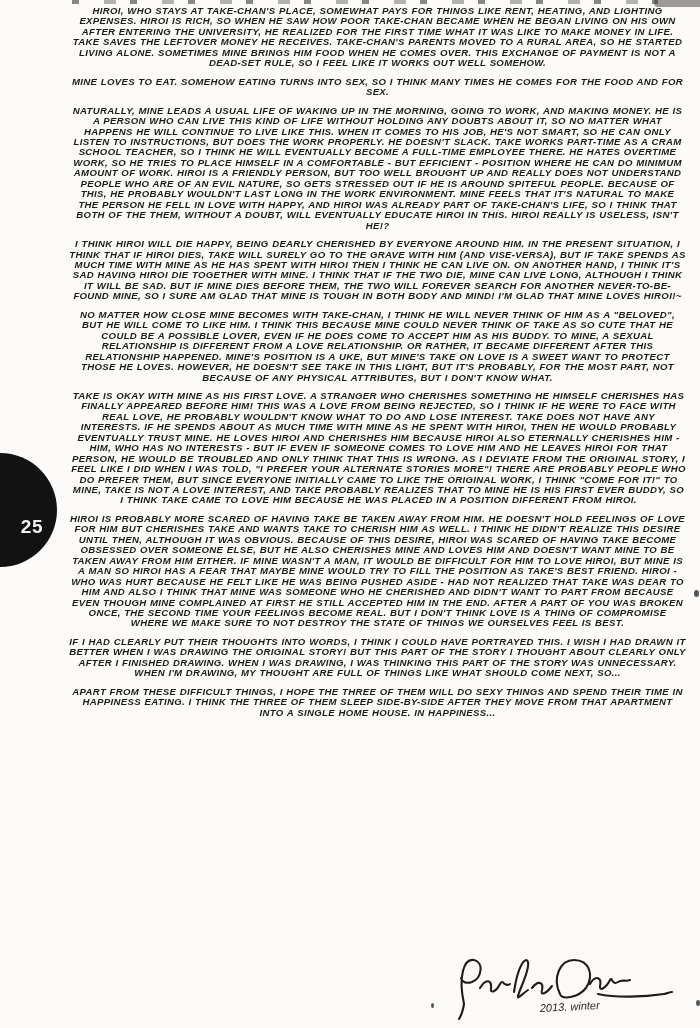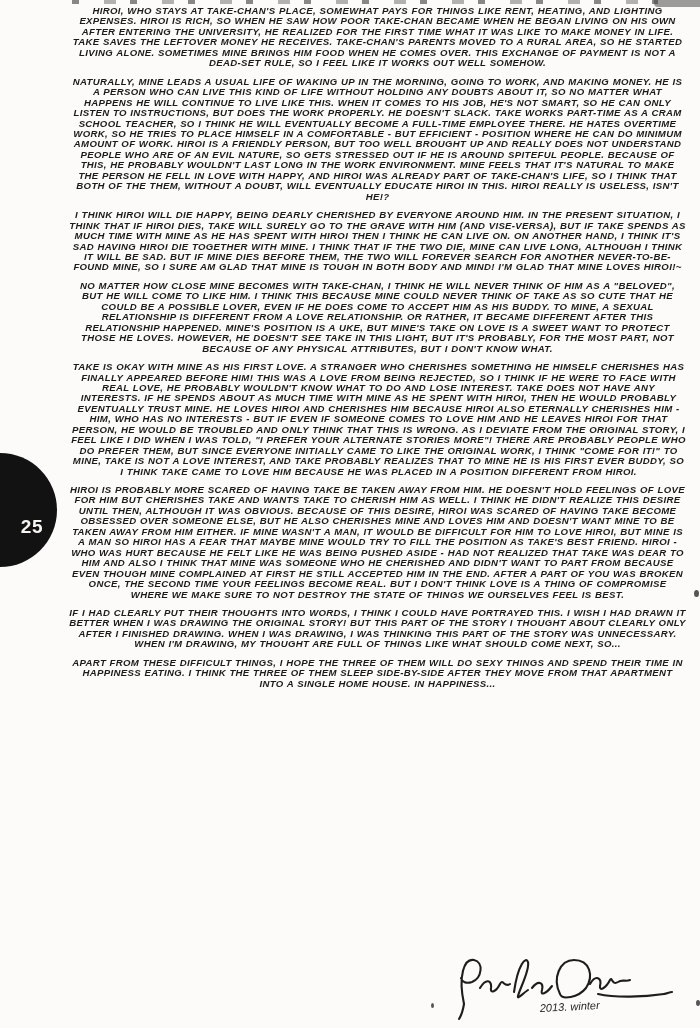--- a/index.html
+++ b/index.html
@@ -107,20 +107,21 @@
   <div class="speck s1"></div>
   <div class="speck s2"></div>
   <div class="speck s3"></div>
 
   <div class="page-circle">
     <span class="num">25</span>
   </div>
 
   <div class="afterword">
     <p>HIROI, WHO STAYS AT TAKE-CHAN'S PLACE, SOMEWHAT PAYS FOR THINGS LIKE RENT, HEATING, AND LIGHTING EXPENSES. HIROI IS RICH, SO WHEN HE SAW HOW POOR TAKE-CHAN BECAME WHEN HE BEGAN LIVING ON HIS OWN AFTER ENTERING THE UNIVERSITY, HE REALIZED FOR THE FIRST TIME WHAT IT WAS LIKE TO MAKE MONEY IN LIFE. TAKE SAVES THE LEFTOVER MONEY HE RECEIVES. TAKE-CHAN'S PARENTS MOVED TO A RURAL AREA, SO HE STARTED LIVING ALONE. SOMETIMES MINE BRINGS HIM FOOD WHEN HE COMES OVER. THIS EXCHANGE OF PAYMENT IS NOT A DEAD-SET RULE, SO I FEEL LIKE IT WORKS OUT WELL SOMEHOW.</p>
+    <p>MINE LOVES TO EAT. SOMEHOW EATING TURNS INTO SEX, SO I THINK MANY TIMES HE COMES FOR THE FOOD AND FOR SEX.</p>
     <p>NATURALLY, MINE LEADS A USUAL LIFE OF WAKING UP IN THE MORNING, GOING TO WORK, AND MAKING MONEY. HE IS A PERSON WHO CAN LIVE THIS KIND OF LIFE WITHOUT HOLDING ANY DOUBTS ABOUT IT, SO NO MATTER WHAT HAPPENS HE WILL CONTINUE TO LIVE LIKE THIS. WHEN IT COMES TO HIS JOB, HE'S NOT SMART, SO HE CAN ONLY LISTEN TO INSTRUCTIONS, BUT DOES THE WORK PROPERLY. HE DOESN'T SLACK. TAKE WORKS PART-TIME AS A CRAM SCHOOL TEACHER, SO I THINK HE WILL EVENTUALLY BECOME A FULL-TIME EMPLOYEE THERE. HE HATES OVERTIME WORK, SO HE TRIES TO PLACE HIMSELF IN A COMFORTABLE - BUT EFFICIENT - POSITION WHERE HE CAN DO MINIMUM AMOUNT OF WORK. HIROI IS A FRIENDLY PERSON, BUT TOO WELL BROUGHT UP AND REALLY DOES NOT UNDERSTAND PEOPLE WHO ARE OF AN EVIL NATURE, SO GETS STRESSED OUT IF HE IS AROUND SPITEFUL PEOPLE. BECAUSE OF THIS, HE PROBABLY WOULDN'T LAST LONG IN THE WORK ENVIRONMENT. MINE FEELS THAT IT'S NATURAL TO MAKE THE PERSON HE FELL IN LOVE WITH HAPPY, AND HIROI WAS ALREADY PART OF TAKE-CHAN'S LIFE, SO I THINK THAT BOTH OF THE THEM, WITHOUT A DOUBT, WILL EVENTUALLY EDUCATE HIROI IN THIS. HIROI REALLY IS USELESS, ISN'T HE!?</p>
     <p>I THINK HIROI WILL DIE HAPPY, BEING DEARLY CHERISHED BY EVERYONE AROUND HIM. IN THE PRESENT SITUATION, I THINK THAT IF HIROI DIES, TAKE WILL SURELY GO TO THE GRAVE WITH HIM (AND VISE-VERSA), BUT IF TAKE SPENDS AS MUCH TIME WITH MINE AS HE HAS SPENT WITH HIROI THEN I THINK HE CAN LIVE ON. ON ANOTHER HAND, I THINK IT'S SAD HAVING HIROI DIE TOGETHER WITH MINE. I THINK THAT IF THE TWO DIE, MINE CAN LIVE LONG, ALTHOUGH I THINK IT WILL BE SAD. BUT IF MINE DIES BEFORE THEM, THE TWO WILL FOREVER SEARCH FOR ANOTHER NEVER-TO-BE-FOUND MINE, SO I SURE AM GLAD THAT MINE IS TOUGH IN BOTH BODY AND MIND! I'M GLAD THAT MINE LOVES HIROI!~</p>
     <p>NO MATTER HOW CLOSE MINE BECOMES WITH TAKE-CHAN, I THINK HE WILL NEVER THINK OF HIM AS A "BELOVED", BUT HE WILL COME TO LIKE HIM. I THINK THIS BECAUSE MINE COULD NEVER THINK OF TAKE AS SO CUTE THAT HE COULD BE A POSSIBLE LOVER, EVEN IF HE DOES COME TO ACCEPT HIM AS HIS BUDDY. TO MINE, A SEXUAL RELATIONSHIP IS DIFFERENT FROM A LOVE RELATIONSHIP. OR RATHER, IT BECAME DIFFERENT AFTER THIS RELATIONSHIP HAPPENED. MINE'S POSITION IS A UKE, BUT MINE'S TAKE ON LOVE IS A SWEET WANT TO PROTECT THOSE HE LOVES. HOWEVER, HE DOESN'T SEE TAKE IN THIS LIGHT, BUT IT'S PROBABLY, FOR THE MOST PART, NOT BECAUSE OF ANY PHYSICAL ATTRIBUTES, BUT I DON'T KNOW WHAT.</p>
     <p class="indent-safe">TAKE IS OKAY WITH MINE AS HIS FIRST LOVE. A STRANGER WHO CHERISHES SOMETHING HE HIMSELF CHERISHES HAS FINALLY APPEARED BEFORE HIM! THIS WAS A LOVE FROM BEING REJECTED, SO I THINK IF HE WERE TO FACE WITH REAL LOVE, HE PROBABLY WOULDN'T KNOW WHAT TO DO AND LOSE INTEREST. TAKE DOES NOT HAVE ANY INTERESTS. IF HE SPENDS ABOUT AS MUCH TIME WITH MINE AS HE SPENT WITH HIROI, THEN HE WOULD PROBABLY EVENTUALLY TRUST MINE. HE LOVES HIROI AND CHERISHES HIM BECAUSE HIROI ALSO ETERNALLY CHERISHES HIM - HIM, WHO HAS NO INTERESTS - BUT IF EVEN IF SOMEONE COMES TO LOVE HIM AND HE LEAVES HIROI FOR THAT PERSON, HE WOULD BE TROUBLED AND ONLY THINK THAT THIS IS WRONG. AS I DEVIATE FROM THE ORIGINAL STORY, I FEEL LIKE I DID WHEN I WAS TOLD, "I PREFER YOUR ALTERNATE STORIES MORE"! THERE ARE PROBABLY PEOPLE WHO DO PREFER THEM, BUT SINCE EVERYONE INITIALLY CAME TO LIKE THE ORIGINAL WORK, I THINK "COME FOR IT!" TO MINE, TAKE IS NOT A LOVE INTEREST, AND TAKE PROBABLY REALIZES THAT TO MINE HE IS HIS FIRST EVER BUDDY, SO I THINK TAKE CAME TO LOVE HIM BECAUSE HE WAS PLACED IN A POSITION DIFFERENT FROM HIROI.</p>
     <p>HIROI IS PROBABLY MORE SCARED OF HAVING TAKE BE TAKEN AWAY FROM HIM. HE DOESN'T HOLD FEELINGS OF LOVE FOR HIM BUT CHERISHES TAKE AND WANTS TAKE TO CHERISH HIM AS WELL. I THINK HE DIDN'T REALIZE THIS DESIRE UNTIL THEN, ALTHOUGH IT WAS OBVIOUS. BECAUSE OF THIS DESIRE, HIROI WAS SCARED OF HAVING TAKE BECOME OBSESSED OVER SOMEONE ELSE, BUT HE ALSO CHERISHES MINE AND LOVES HIM AND DOESN'T WANT MINE TO BE TAKEN AWAY FROM HIM EITHER. IF MINE WASN'T A MAN, IT WOULD BE DIFFICULT FOR HIM TO LOVE HIROI, BUT MINE IS A MAN SO HIROI HAS A FEAR THAT MAYBE MINE WOULD TRY TO FILL THE POSITION AS TAKE'S BEST FRIEND. HIROI - WHO WAS HURT BECAUSE HE FELT LIKE HE WAS BEING PUSHED ASIDE - HAD NOT REALIZED THAT TAKE WAS DEAR TO HIM AND ALSO I THINK THAT MINE WAS SOMEONE WHO HE CHERISHED AND DIDN'T WANT TO PART FROM BECAUSE EVEN THOUGH MINE COMPLAINED AT FIRST HE STILL ACCEPTED HIM IN THE END. AFTER A PART OF YOU WAS BROKEN ONCE, THE SECOND TIME YOUR FEELINGS BECOME REAL. BUT I DON'T THINK LOVE IS A THING OF COMPROMISE WHERE WE MAKE SURE TO NOT DESTROY THE STATE OF THINGS WE OURSELVES FEEL IS BEST.</p>
     <p>IF I HAD CLEARLY PUT THEIR THOUGHTS INTO WORDS, I THINK I COULD HAVE PORTRAYED THIS. I WISH I HAD DRAWN IT BETTER WHEN I WAS DRAWING THE ORIGINAL STORY! BUT THIS PART OF THE STORY I THOUGHT ABOUT CLEARLY ONLY AFTER I FINISHED DRAWING. WHEN I WAS DRAWING, I WAS THINKING THIS PART OF THE STORY WAS UNNECESSARY. WHEN I'M DRAWING, MY THOUGHT ARE FULL OF THINGS LIKE WHAT SHOULD COME NEXT, SO...</p>
     <p>APART FROM THESE DIFFICULT THINGS, I HOPE THE THREE OF THEM WILL DO SEXY THINGS AND SPEND THEIR TIME IN HAPPINESS EATING. I THINK THE THREE OF THEM SLEEP SIDE-BY-SIDE AFTER THEY MOVE FROM THAT APARTMENT INTO A SINGLE HOME HOUSE. IN HAPPINESS...</p>
   </div>
 
   <div class="signature" title="Psyche Delico">

